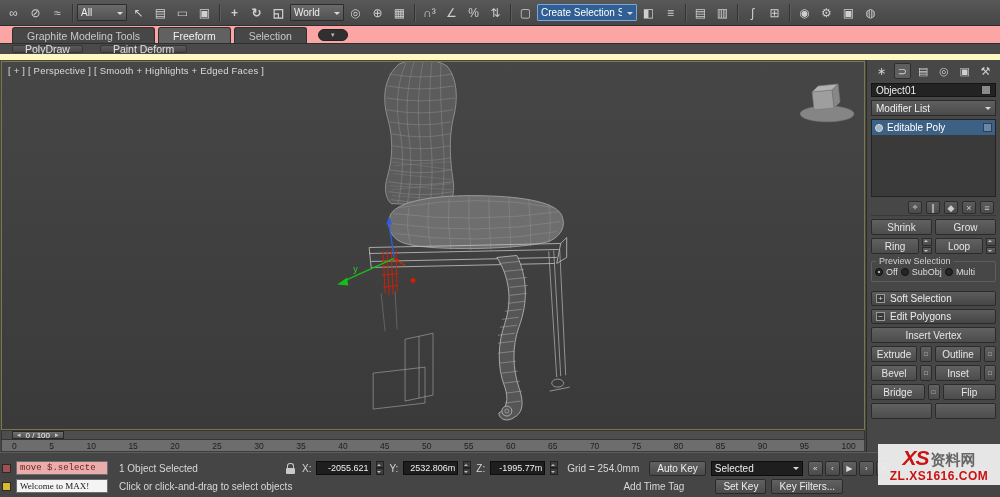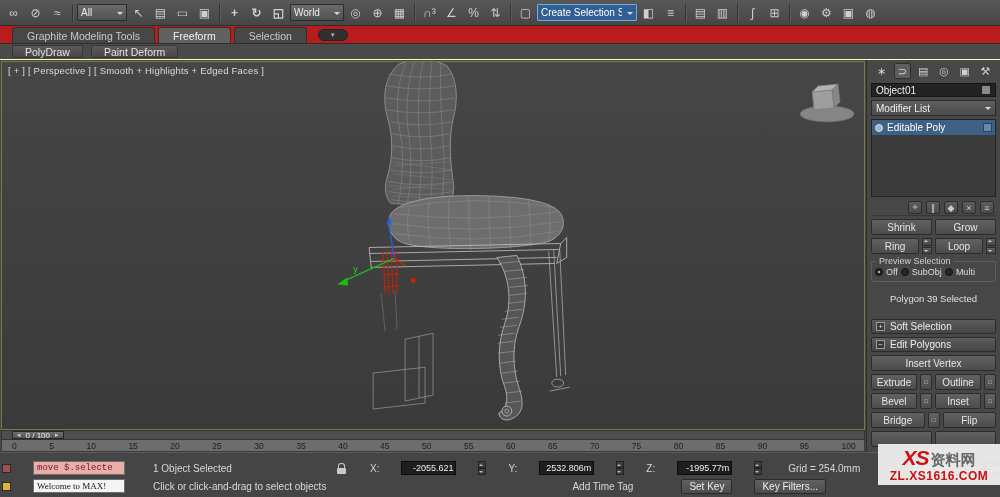--- a/index.html
+++ b/index.html
@@ -10,25 +10,25 @@
   
   .main-toolbar { height:26px; flex:0 0 26px; background:linear-gradient(#585858,#464646); border-bottom:1px solid #2e2e2e; display:flex; align-items:center; padding:0 3px; gap:1px; }
   .tb-group { display:flex; align-items:center; gap:1px; }
   .tb-icon { width:21px; height:21px; display:flex; align-items:center; justify-content:center; color:#cfcfcf; font-size:12px; border-radius:2px; border:1px solid transparent; }
   .tb-sep { width:1px; height:18px; background:#333; box-shadow:1px 0 0 #5c5c5c; margin:0 3px; }
   .tb-dd { height:17px; background:linear-gradient(#6b6b6b,#515151); border:1px solid #2c2c2c; display:flex; align-items:center; justify-content:space-between; padding:0 3px; gap:5px; font-size:10px; color:#eee; border-radius:1px; }
   .dd-arrow { width:0; height:0; border:3px solid transparent; border-top-color:#d8d8d8; margin-top:4px; }
   .tb-dd.hl { background:#2f5f93; border-color:#7aa6d8; color:#fff; }
 
   
-  .ribbon-tabs { height:18px; flex:0 0 18px; background:#b91c1c; border-bottom:1px solid #2e2e2e; display:flex; align-items:flex-end; padding:0 12px; gap:3px; }
+  .ribbon-tabs { height:18px; flex:0 0 18px; background:#fca5a5; border-bottom:1px solid #2e2e2e; display:flex; align-items:flex-end; padding:0 12px; gap:3px; }
   .rtab { padding:2px 14px 1px; font-size:10.5px; color:#c8c8c8; background:#474747; border:1px solid #2f2f2f; border-bottom:none; border-radius:3px 3px 0 0; }
   .rtab.active { background:#616161; color:#f2f2f2; }
   .ribbon-pill { margin-left:8px; width:30px; height:12px; background:#303030; border:1px solid #222; border-radius:6px; align-self:center; display:flex; align-items:center; justify-content:center; font-size:7px; color:#bbb; }
-  .ribbon-sub { height:16px; flex:0 0 16px; background:#4a4a4a; border-bottom:1px solid #fef9c3; display:flex; gap:8px; padding:1px 12px; }
+  .ribbon-sub { height:16px; flex:0 0 16px; background:#4a4a4a; border-bottom:6px solid #fef9c3; display:flex; gap:17px; padding:1px 12px; }
   .rsub { padding:0 12px; font-size:10.5px; color:#e2e2e2; background:linear-gradient(#5a5a5a,#484848); border:1px solid #363636; border-radius:2px; display:flex; align-items:center; }
 
   
   .workspace { flex:0 0 392px; height:392px; display:flex; min-height:0; }
   .viewport-col { width:866px; flex:0 0 866px; display:flex; flex-direction:column; }
   .viewport { position:relative; flex:1; margin:1px 1px 0 1px; background:linear-gradient(#464646,#3a3a3a); border:1px solid #7d7747; overflow:hidden; }
   .vp-label { position:absolute; top:3px; left:6px; font-size:9.5px; color:#dcdcdc; letter-spacing:.2px; z-index:2; }
   svg.vp-canvas { position:absolute; inset:0; width:100%; height:100%; }
 
   
@@ -65,21 +65,21 @@
   .preview-title { position:absolute; top:-6px; left:4px; background:#474747; padding:0 3px; font-size:9px; color:#cfcfcf; }
   .radio-row { display:flex; align-items:center; gap:3px; font-size:9px; color:#ddd; }
   .radio { width:8px; height:8px; border-radius:50%; background:#262626; border:1px solid #111; position:relative; flex:0 0 8px; }
   .radio.sel::after { content:""; position:absolute; inset:2px; border-radius:50%; background:#ddd; }
   .poly-status { text-align:center; font-size:9.5px; color:#e0e0e0; padding:8px 0 6px; }
   .rollout { height:15px; flex:0 0 15px; background:linear-gradient(#5c5c5c,#454545); border:1px solid #2b2b2b; border-radius:2px; display:flex; align-items:center; gap:5px; padding:0 4px; color:#ececec; }
   .pm { width:9px; height:9px; flex:0 0 9px; border:1px solid #9a9a9a; background:#393939; color:#ddd; font-size:8px; line-height:7px; text-align:center; }
 
   
   .status { flex:0 0 45px; background:#454545; border-top:1px solid #5c5c5c; display:flex; flex-direction:column; padding:7px 2px 2px; gap:2px; position:relative; }
-  .srow { height:16px; display:flex; align-items:center; gap:22px; }
+  .srow { height:16px; display:flex; align-items:center; gap:5px; }
   .mini-ico { width:9px; height:9px; flex:0 0 9px; border:1px solid #2a2a2a; }
   .listener { width:92px; flex:0 0 92px; height:14px; display:flex; align-items:center; padding:0 3px; border:1px solid #6e6e6e; font-size:9px; white-space:nowrap; overflow:hidden; }
   .listener.pink { background:#e9aeab; color:#6e1a16; font-family:"Liberation Mono", monospace; }
   .listener.white { background:#f4f4f4; color:#151515; font-family:"Liberation Serif", serif; }
   .stxt { color:#d8d8d8; font-size:10px; white-space:nowrap; }
   .sel-status { width:165px; flex:0 0 165px; padding-left:6px; }
   .prompt { width:230px; flex:0 0 230px; padding-left:6px; }
   .lock { width:14px; flex:0 0 14px; display:flex; justify-content:center; }
   .lock-body { width:9px; height:6px; background:#c9c9c9; border-radius:1px; position:relative; margin-top:5px; }
   .lock-body::before { content:""; position:absolute; top:-5px; left:1px; width:5px; height:5px; border:1.5px solid #c9c9c9; border-bottom:none; border-radius:3px 3px 0 0; }
@@ -423,21 +423,20 @@
         <span class="preview-title">Preview Selection</span>
         <div class="radio-row">
           <span class="radio sel"></span>
           <span>Off</span>
           <span class="radio"></span>
           <span>SubObj</span>
           <span class="radio"></span>
           <span>Multi</span>
         </div>
       </div>
-      <div class="poly-status">Polygon 39 Selected</div>
       <div class="rollout" style="margin-top:6px">
         <span class="pm">+</span>
         <span>Soft Selection</span>
       </div>
       <div class="rollout">
         <span class="pm">−</span>
         <span>Edit Polygons</span>
       </div>
       <div class="row">
         <div class="cp-btn">Insert Vertex</div>

